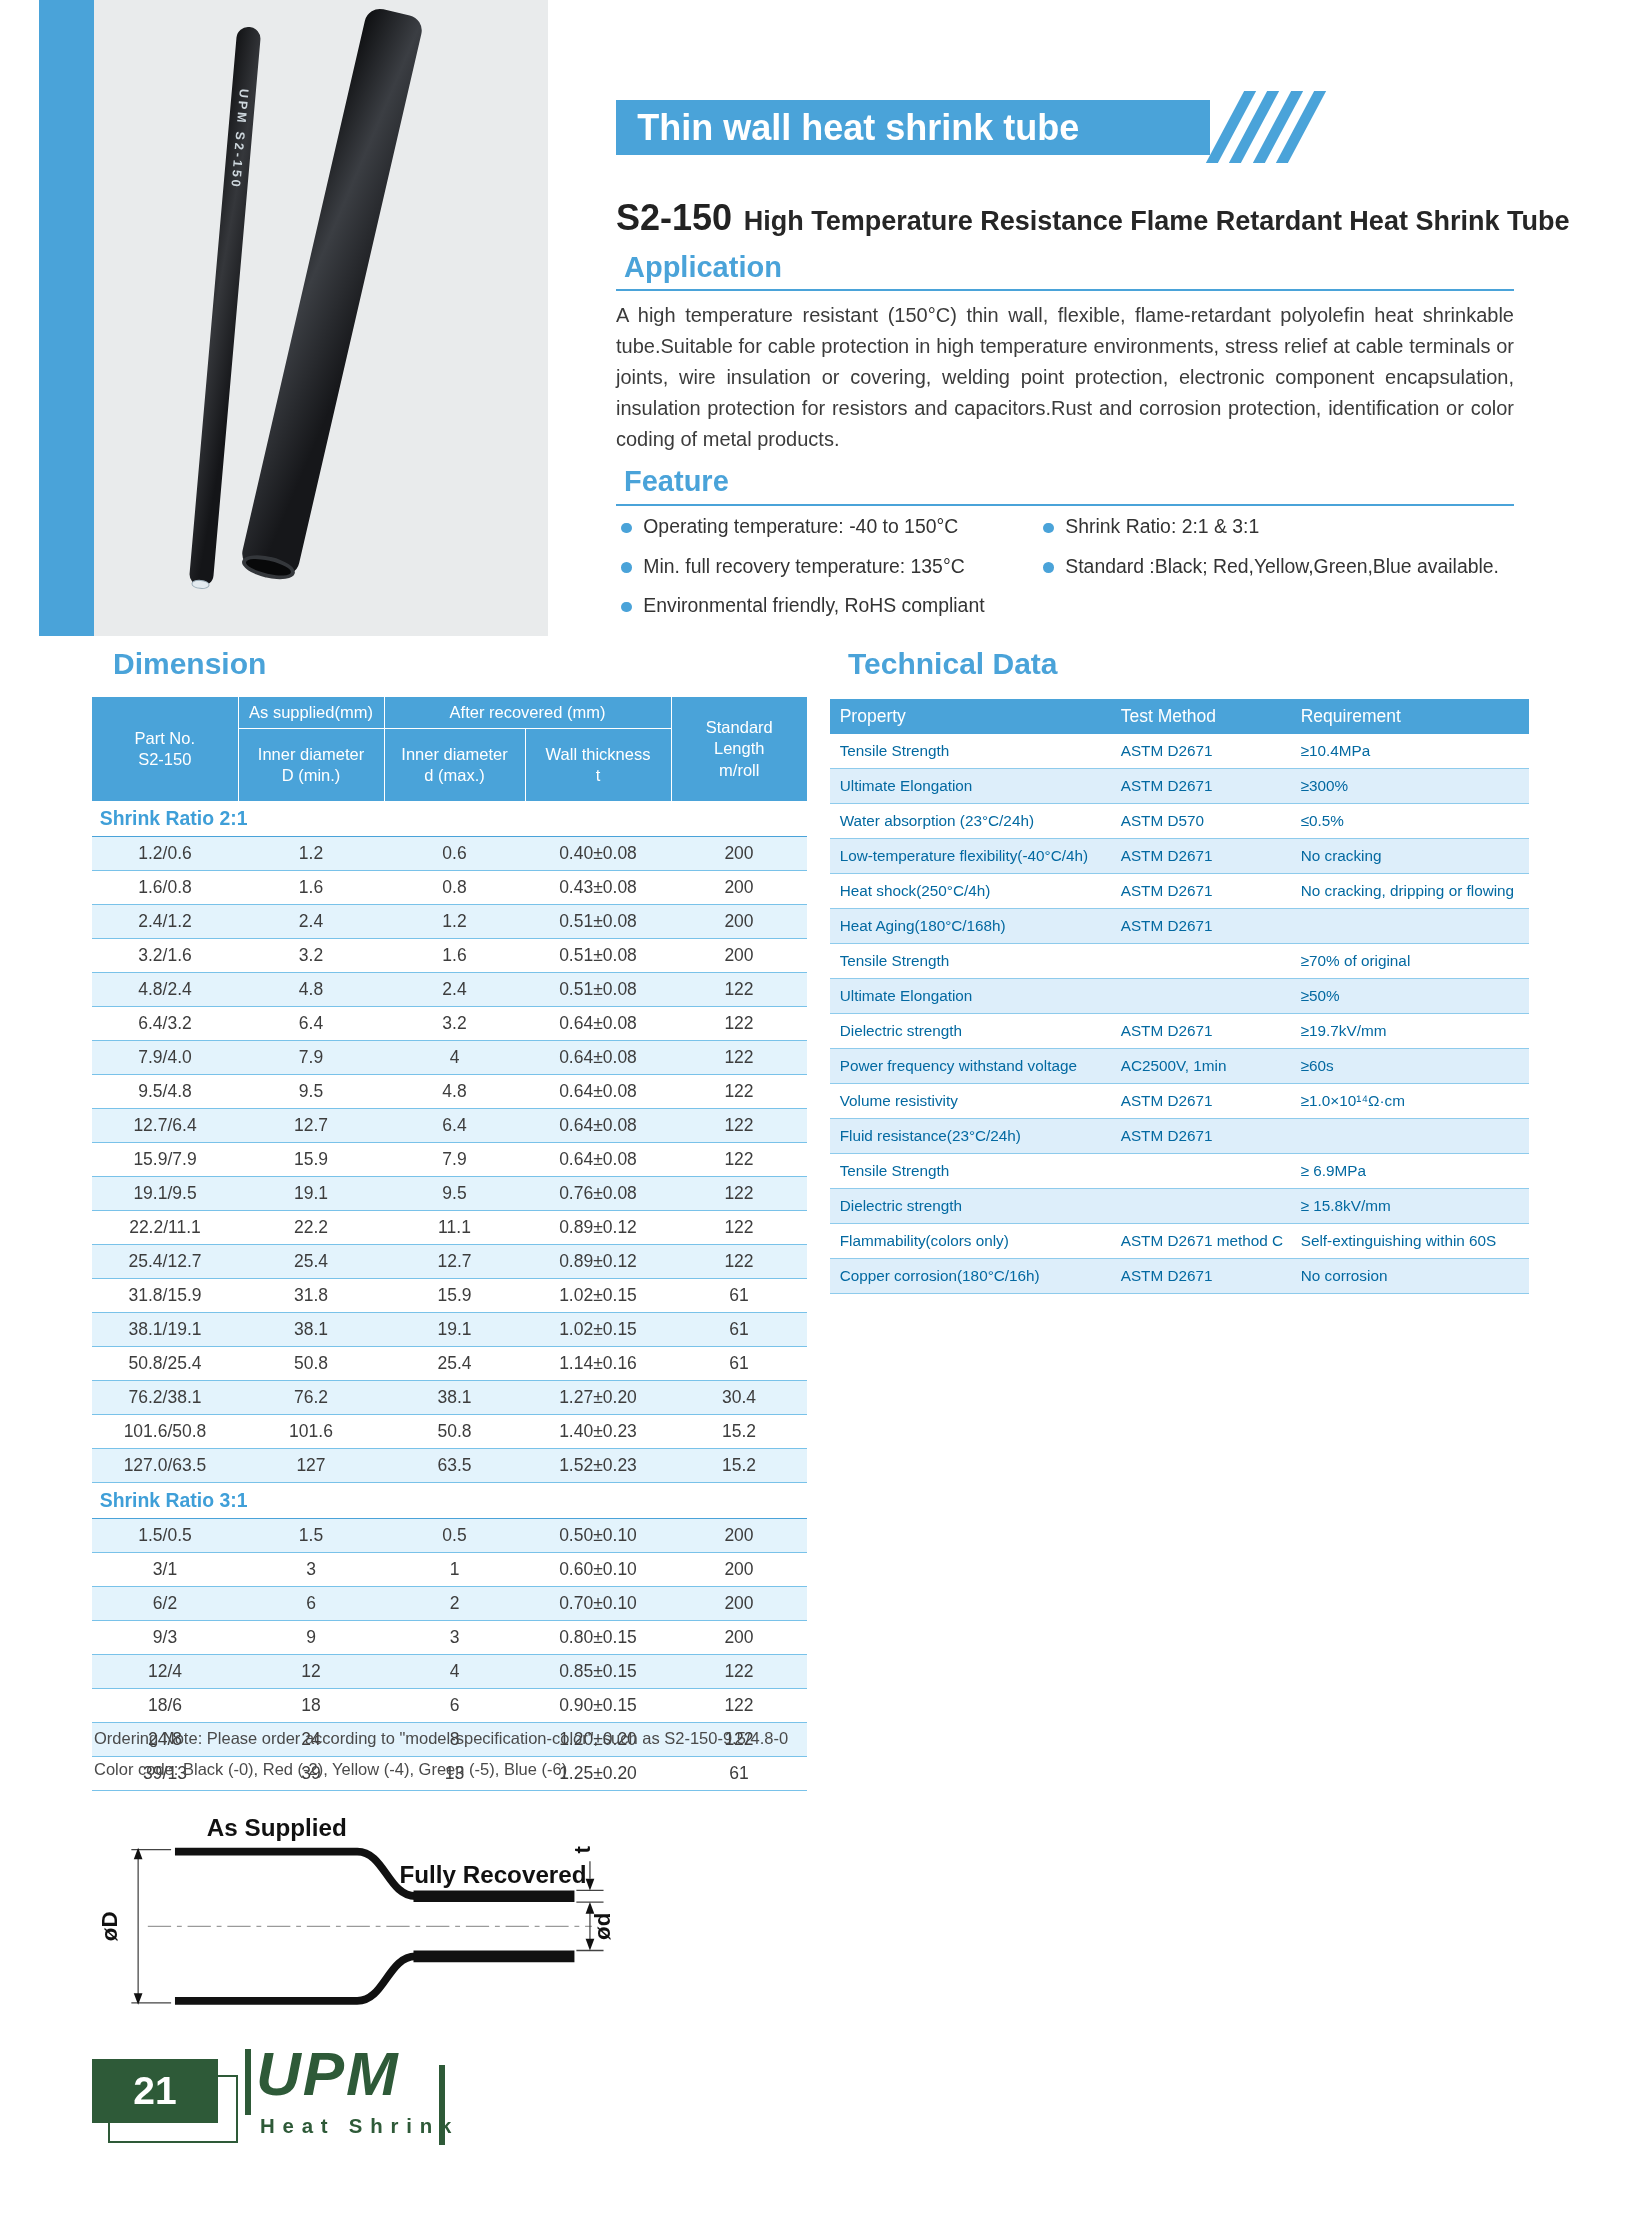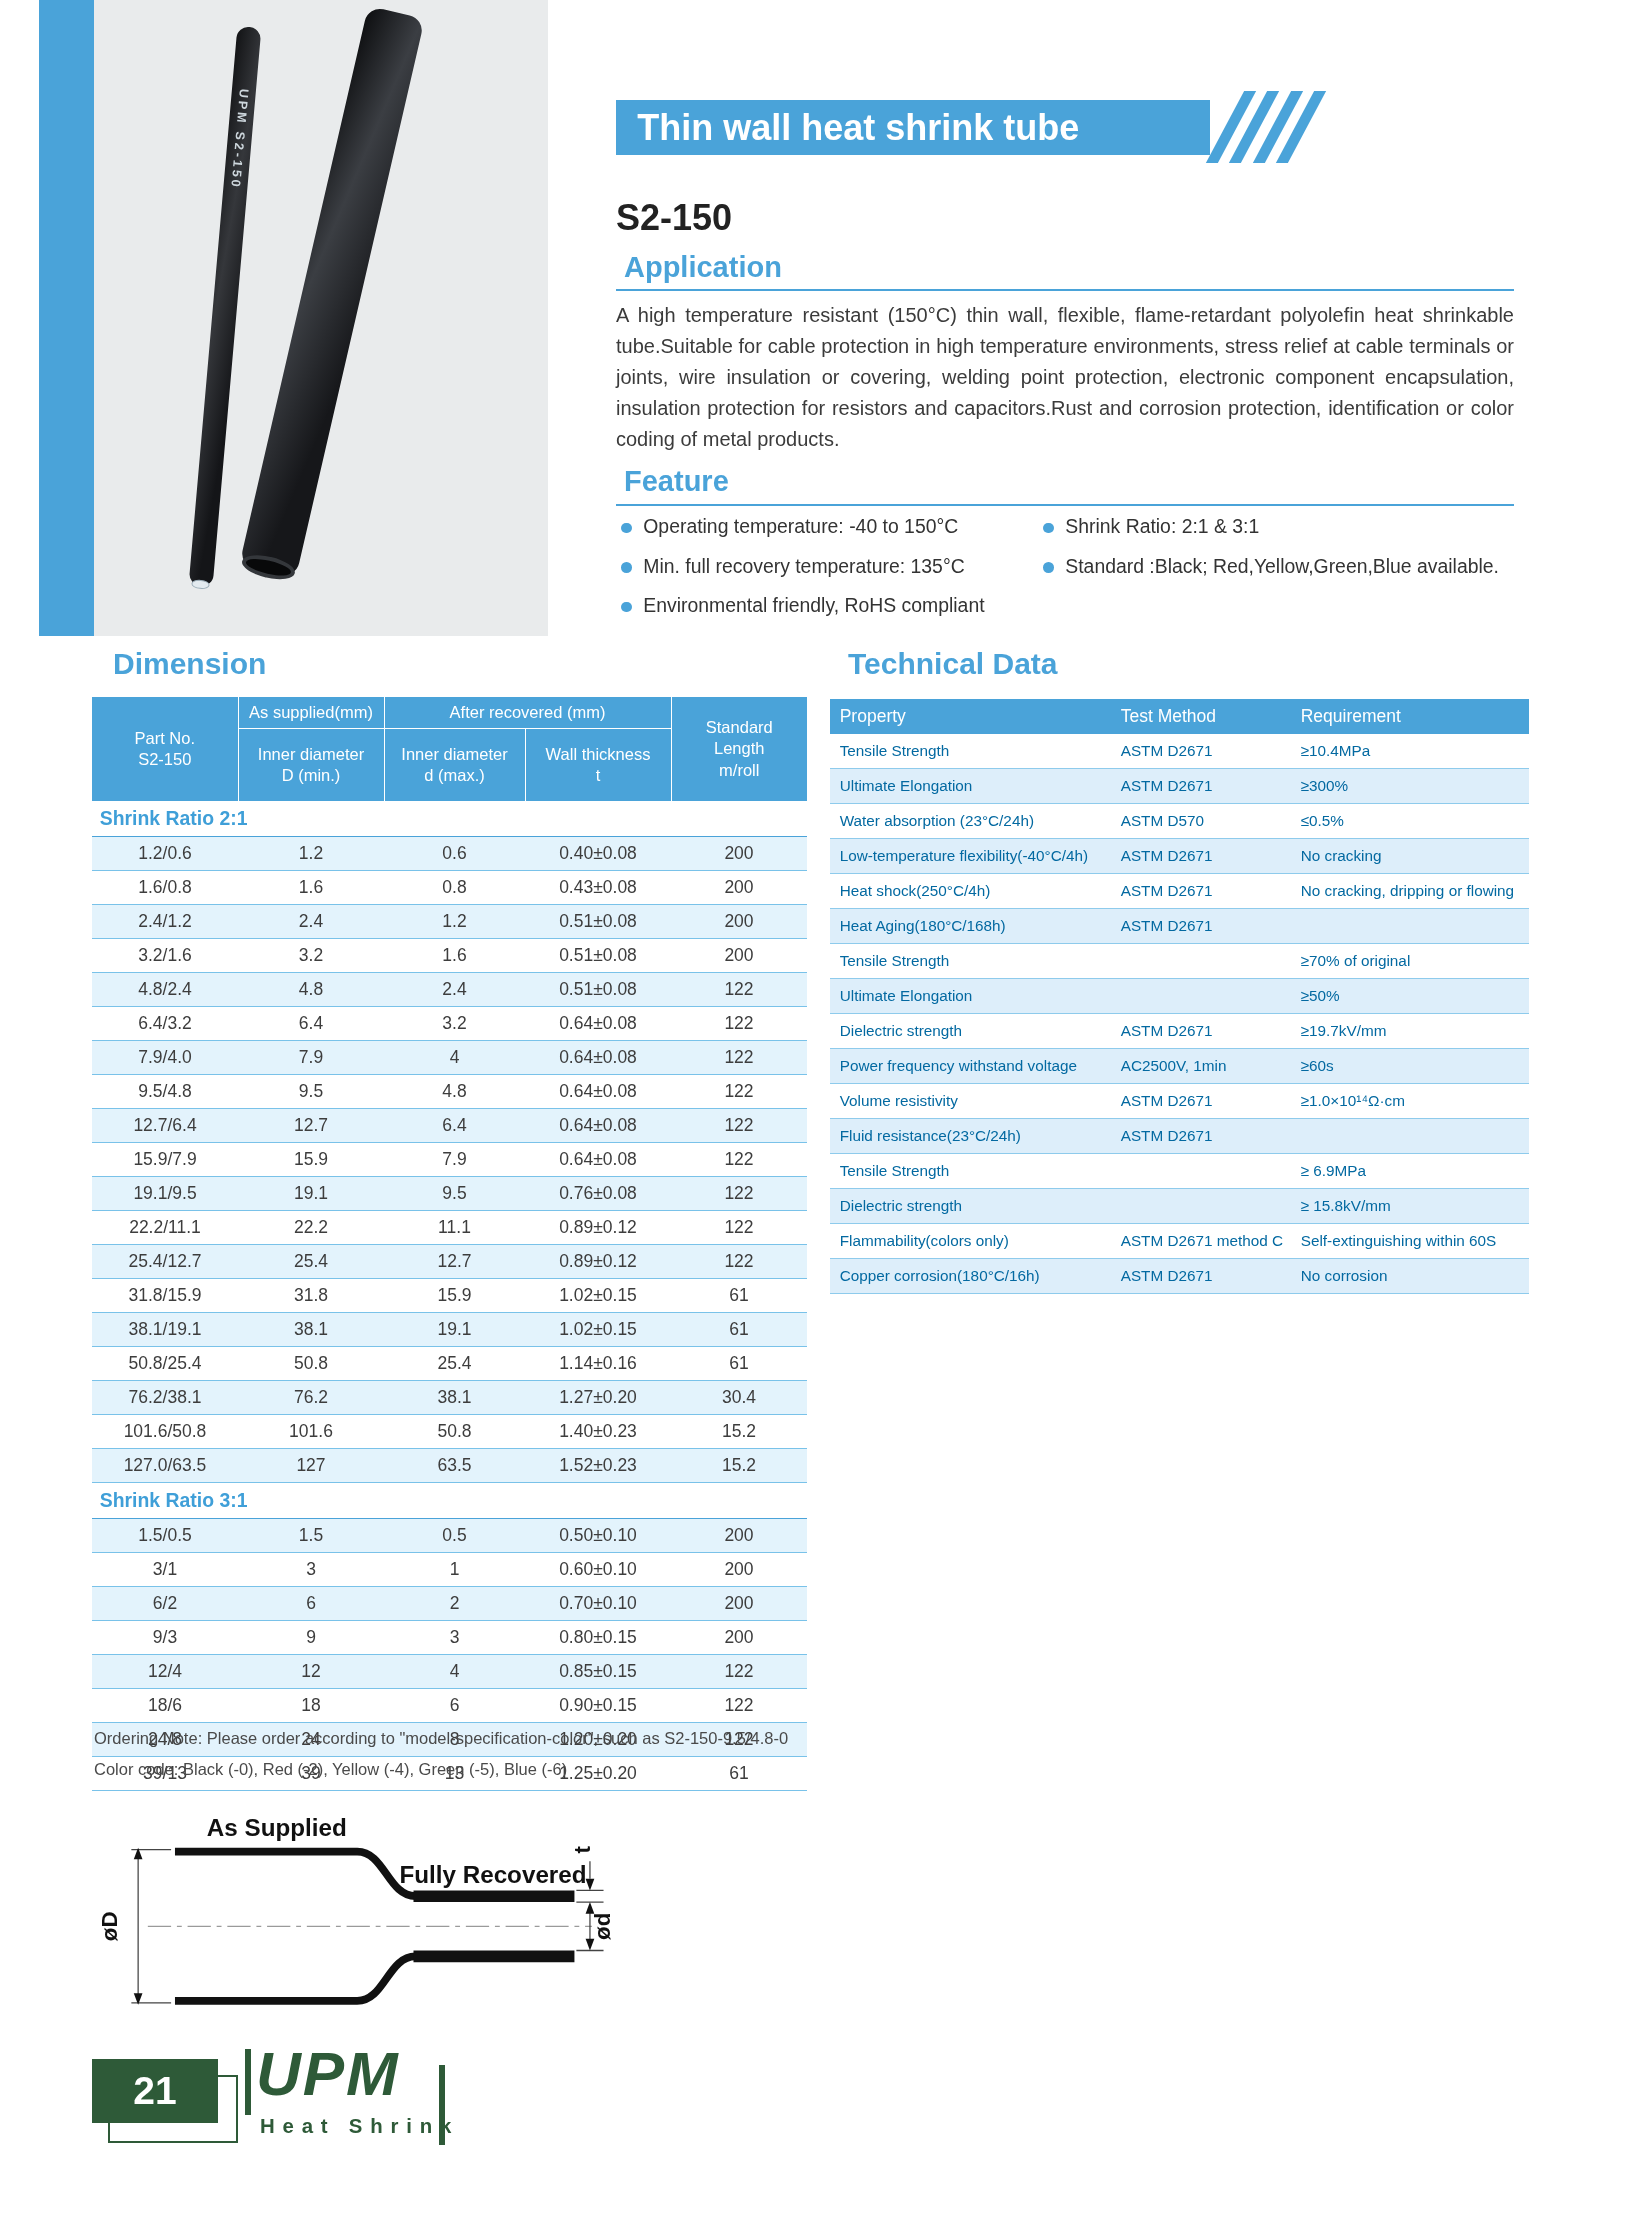--- a/index.html
+++ b/index.html
@@ -109,20 +109,21 @@
   </div>
   <div class="stripes">
     <i></i>
       <i></i>
       <i></i>
       <i></i>
   </div>
 
   <div class="title-row">
     <span class="code">S2-150</span>
+    <span class="ttl">High Temperature Resistance Flame Retardant  Heat Shrink Tube</span>
   </div>
 
   <h2 class="h-blue h-app">Application</h2>
   <div class="rule rule-app"></div>
   <p class="app-body">A high temperature resistant (150°C) thin wall, flexible, flame-retardant polyolefin heat shrinkable tube.Suitable for cable protection in high temperature environments, stress relief at cable terminals or joints, wire insulation or covering, welding point protection, electronic component encapsulation, insulation protection for resistors and capacitors.Rust and corrosion protection, identification or color coding of metal products.</p>
 
   <h2 class="h-blue h-feat">Feature</h2>
   <div class="rule rule-feat"></div>
   <div class="feat-col feat-col1">
       <div class="feat-item">

